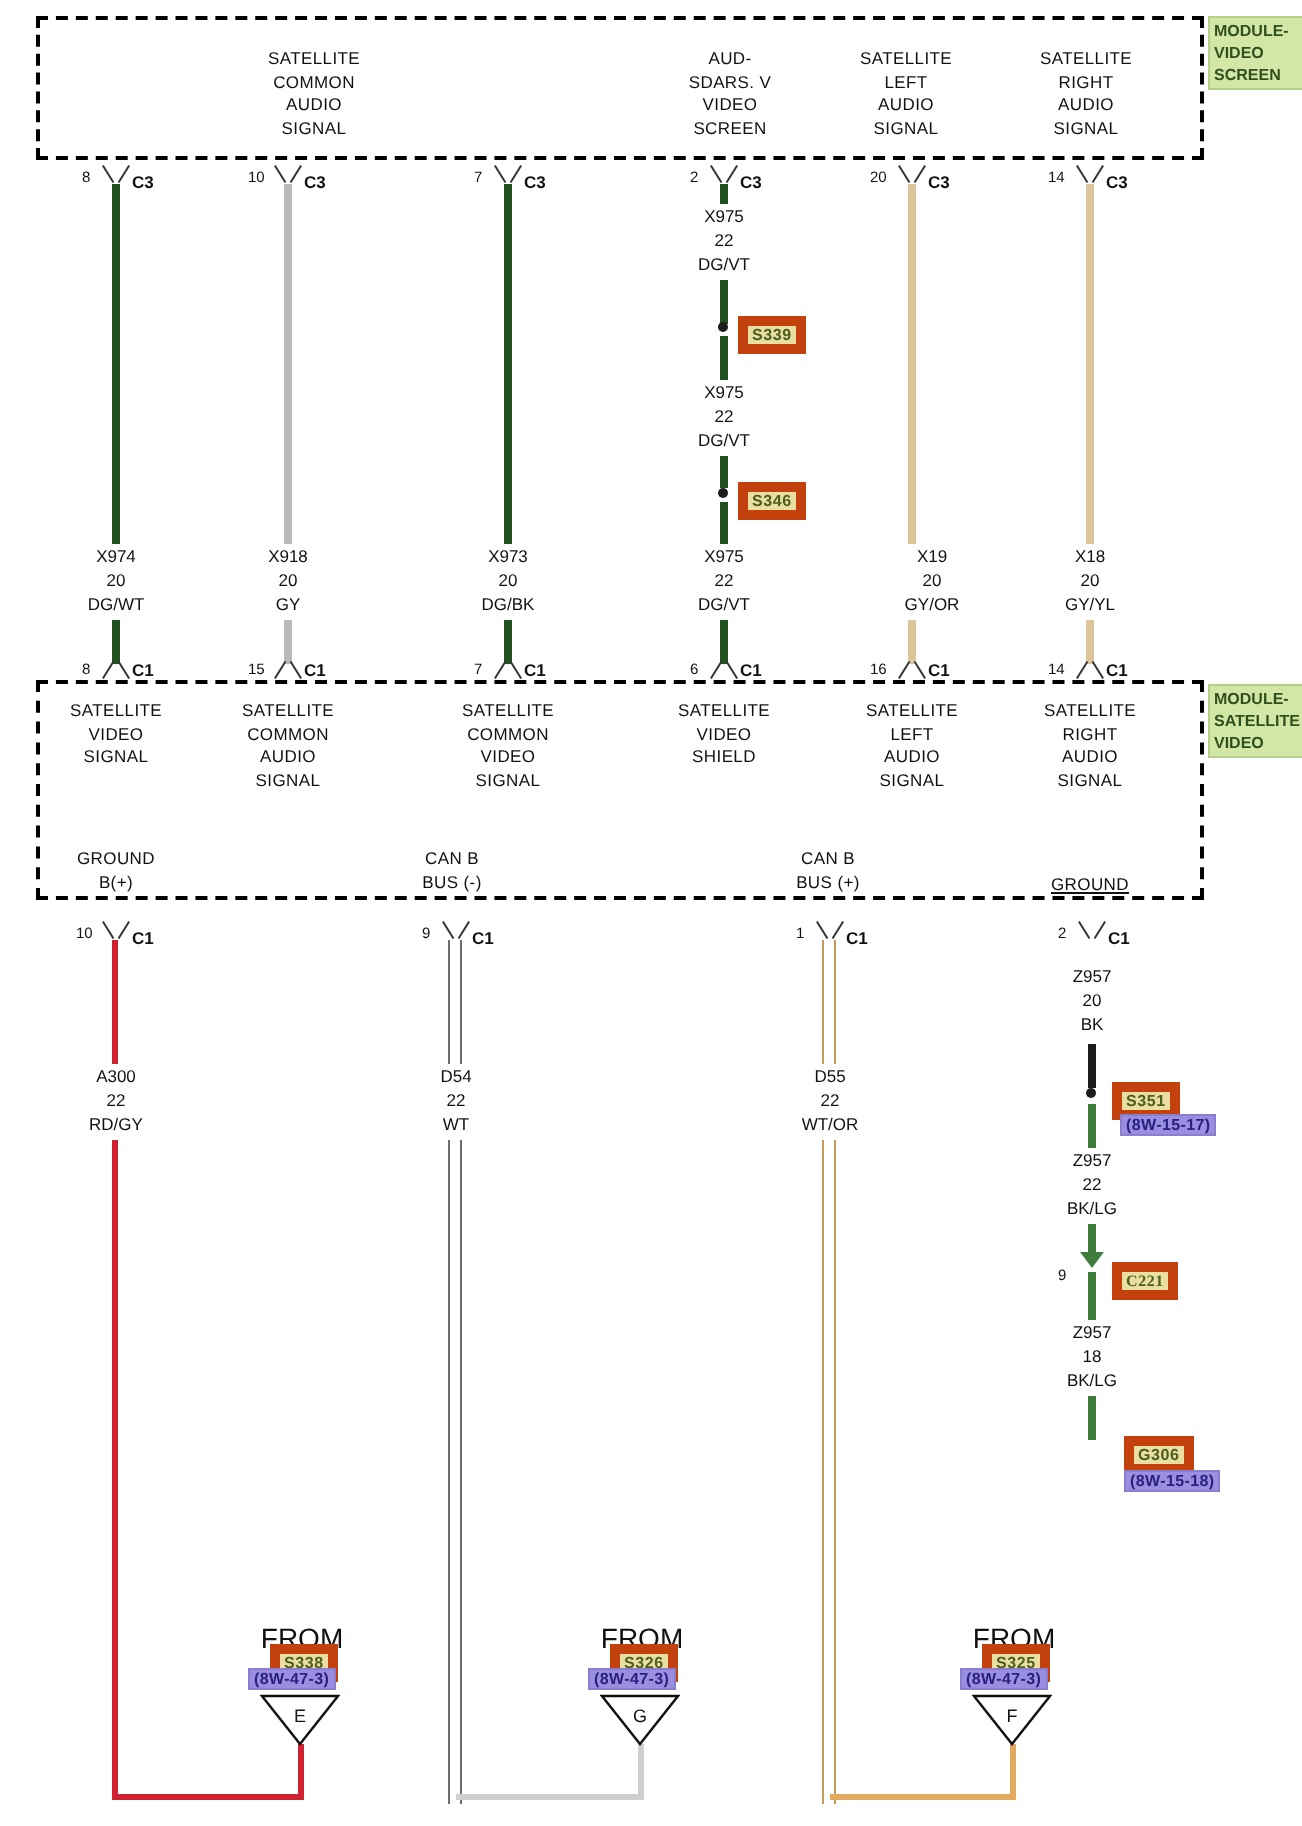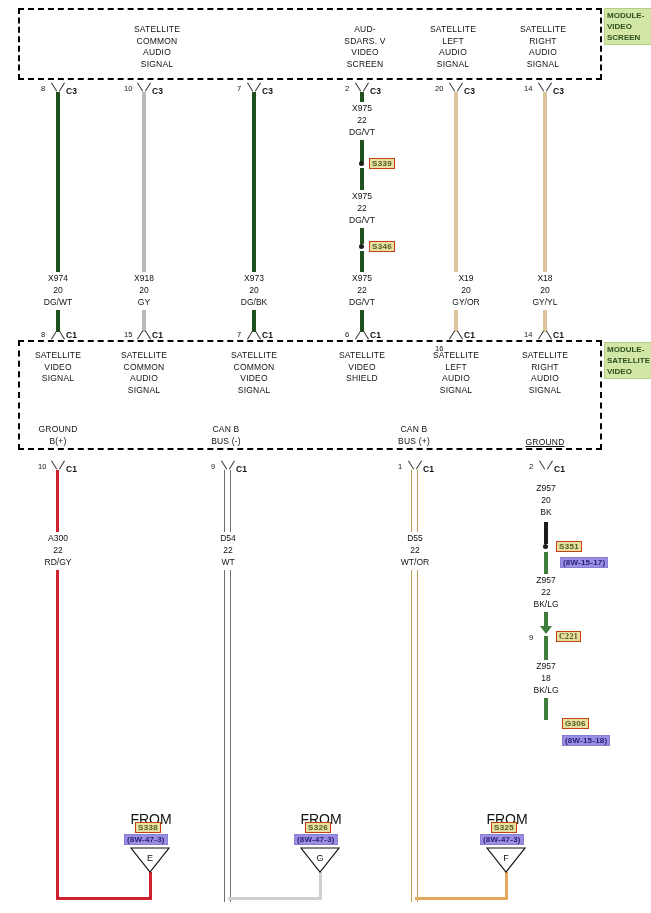--- a/index.html
+++ b/index.html
@@ -62,21 +62,21 @@
 
   
   .splice{position:absolute;width:5px;height:5px;background:#1c1c1c;
     transform:rotate(45deg);}
   .splice.round{border-radius:50%;transform:none;}
 
   
   .tag-yel{
     position:absolute;background:#e8dfa0;color:#4d5d1e;
     font-size:8px;font-weight:bold;letter-spacing:.3px;
-    padding:0px 2px;border:1px solid #c2410c;white-space:nowrap;
+    padding:0px 2px;border:5px solid #c2410c;white-space:nowrap;
   }
   .tag-blu{
     position:absolute;background:#9a8ee0;color:#2b2080;
     font-size:8px;font-weight:bold;letter-spacing:.2px;
     padding:0px 2px;border:1px solid #8a7ed2;white-space:nowrap;
   }
   .tag-grn{
     position:absolute;background:#d2e6a6;color:#2f4f1e;
     font-size:8px;font-weight:bold;line-height:11px;
     padding:1px 2px;border:1px solid #b6cf86;white-space:pre-line;
@@ -191,21 +191,21 @@
 
   <div class="yconn inv" style="left:247px;top:330px;"></div>
   <div class="pin" style="left:237px;top:330px;">7</div>
   <div class="cname" style="left:262px;top:330px;">C1</div>
 
   <div class="yconn inv" style="left:355px;top:330px;"></div>
   <div class="pin" style="left:345px;top:330px;">6</div>
   <div class="cname" style="left:370px;top:330px;">C1</div>
 
   <div class="yconn inv" style="left:449px;top:330px;"></div>
-  <div class="pin" style="left:435px;top:344px;">16</div>
+  <div class="pin" style="left:435px;top:330px;">16</div>
   <div class="cname" style="left:464px;top:330px;">C1</div>
 
   <div class="yconn inv" style="left:538px;top:330px;"></div>
   <div class="pin" style="left:524px;top:330px;">14</div>
   <div class="cname" style="left:553px;top:330px;">C1</div>
 
   <div class="modbox" style="left:18px;top:340px;width:584px;height:110px;"></div>
   <div class="tag-grn" style="left:604px;top:342px;width:46px;">MODULE-
 SATELLITE
 VIDEO</div>

